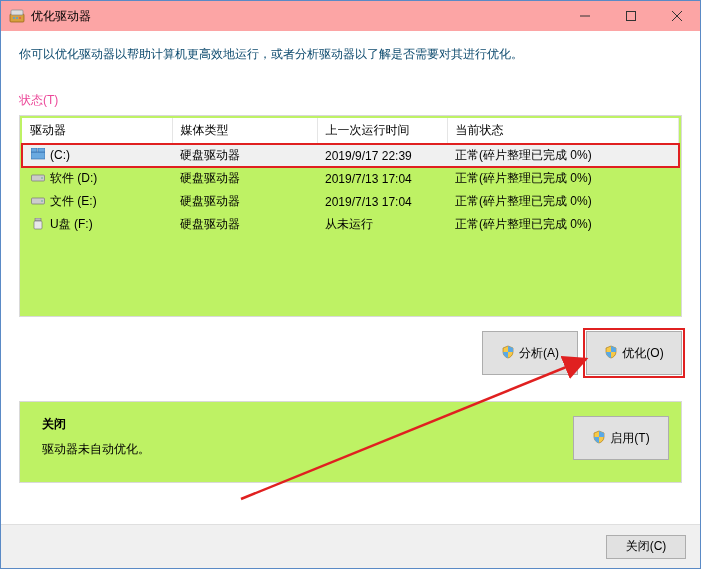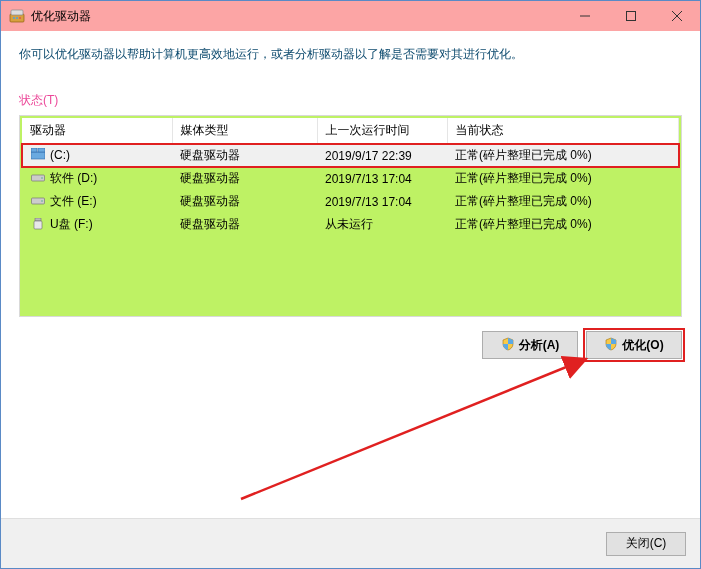--- a/index.html
+++ b/index.html
@@ -104,31 +104,30 @@
     }
     .btn-row {
       display: flex;
       justify-content: flex-end;
       gap: 8px;
       margin-bottom: 26px;
       position: relative;
     }
     .btn {
       min-width: 96px;
-      height: 28px;
+      height: 44px;
       background: #e1e1e1;
       border: 1px solid #adadad;
       display: flex;
       align-items: center;
       justify-content: center;
       gap: 4px;
       font-size: 12px;
       color: #000;
       cursor: pointer;
-      font-weight: bold;
     }
     .btn.highlight {
       outline: 2px solid #e02020;
       outline-offset: 1px;
     }
     .shield-icon {
       display: inline-block;
     }
     .scheduled {
       margin-top: 0;
@@ -147,21 +146,21 @@
       margin-bottom: 8px;
     }
     .sched-sub {
       color: #000;
     }
     .footer {
       position: absolute;
       bottom: 0;
       left: 0;
       right: 0;
-      height: 50px;
+      height: 44px;
       border-top: 1px solid #dfdfdf;
       background: #f0f0f0;
       display: flex;
       justify-content: flex-end;
       align-items: center;
       padding: 16px 14px;
     }
     .btn-footer {
       min-width: 80px;
       height: 24px;
@@ -298,20 +297,38 @@
         <svg width="14" height="14" viewBox="0 0 14 14">
             <path d="M7 1 L12 3 V7 C12 10 9.5 12.5 7 13 C4.5 12.5 2 10 2 7 V3 Z" fill="#f7c948" stroke="#a07010" stroke-width="0.6"></path>
             <path d="M7 1 L12 3 V7 L7 7 Z" fill="#5aa9e6"></path>
             <path d="M2 7 L7 7 L7 13 C4.5 12.5 2 10 2 7 Z" fill="#5aa9e6"></path>
           </svg>
       </span>
       <span>优化(O)</span>
     </div>
   </div>
 
+  <div class="panel">
+    <div class="scheduled-body">
+      <div class="sched-text">
+        <div class="sched-status">关闭</div>
+        <div class="sched-sub">驱动器未自动优化。</div>
+      </div>
+      <div class="btn">
+        <span class="shield-icon">
+          <svg width="14" height="14" viewBox="0 0 14 14">
+              <path d="M7 1 L12 3 V7 C12 10 9.5 12.5 7 13 C4.5 12.5 2 10 2 7 V3 Z" fill="#f7c948" stroke="#a07010" stroke-width="0.6"></path>
+              <path d="M7 1 L12 3 V7 L7 7 Z" fill="#5aa9e6"></path>
+              <path d="M2 7 L7 7 L7 13 C4.5 12.5 2 10 2 7 Z" fill="#5aa9e6"></path>
+            </svg>
+        </span>
+        <span>启用(T)</span>
+      </div>
+    </div>
+  </div>
 
 </div>
 
 <div class="footer">
   <div class="btn-footer">
     <span>关闭(C)</span>
   </div>
 </div>
 
 <svg class="annotation-arrow" viewBox="0 0 701 569">

